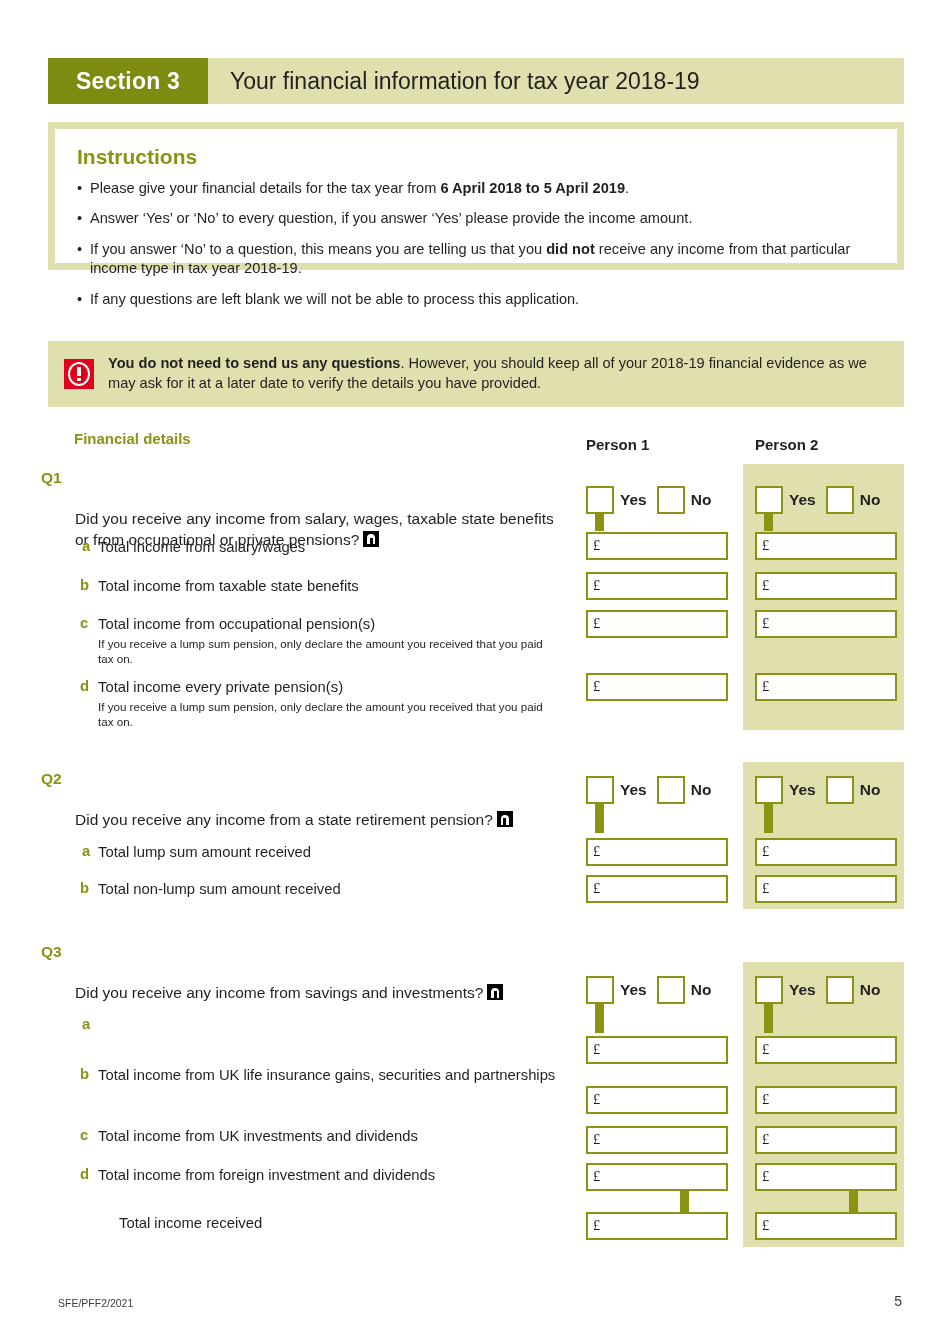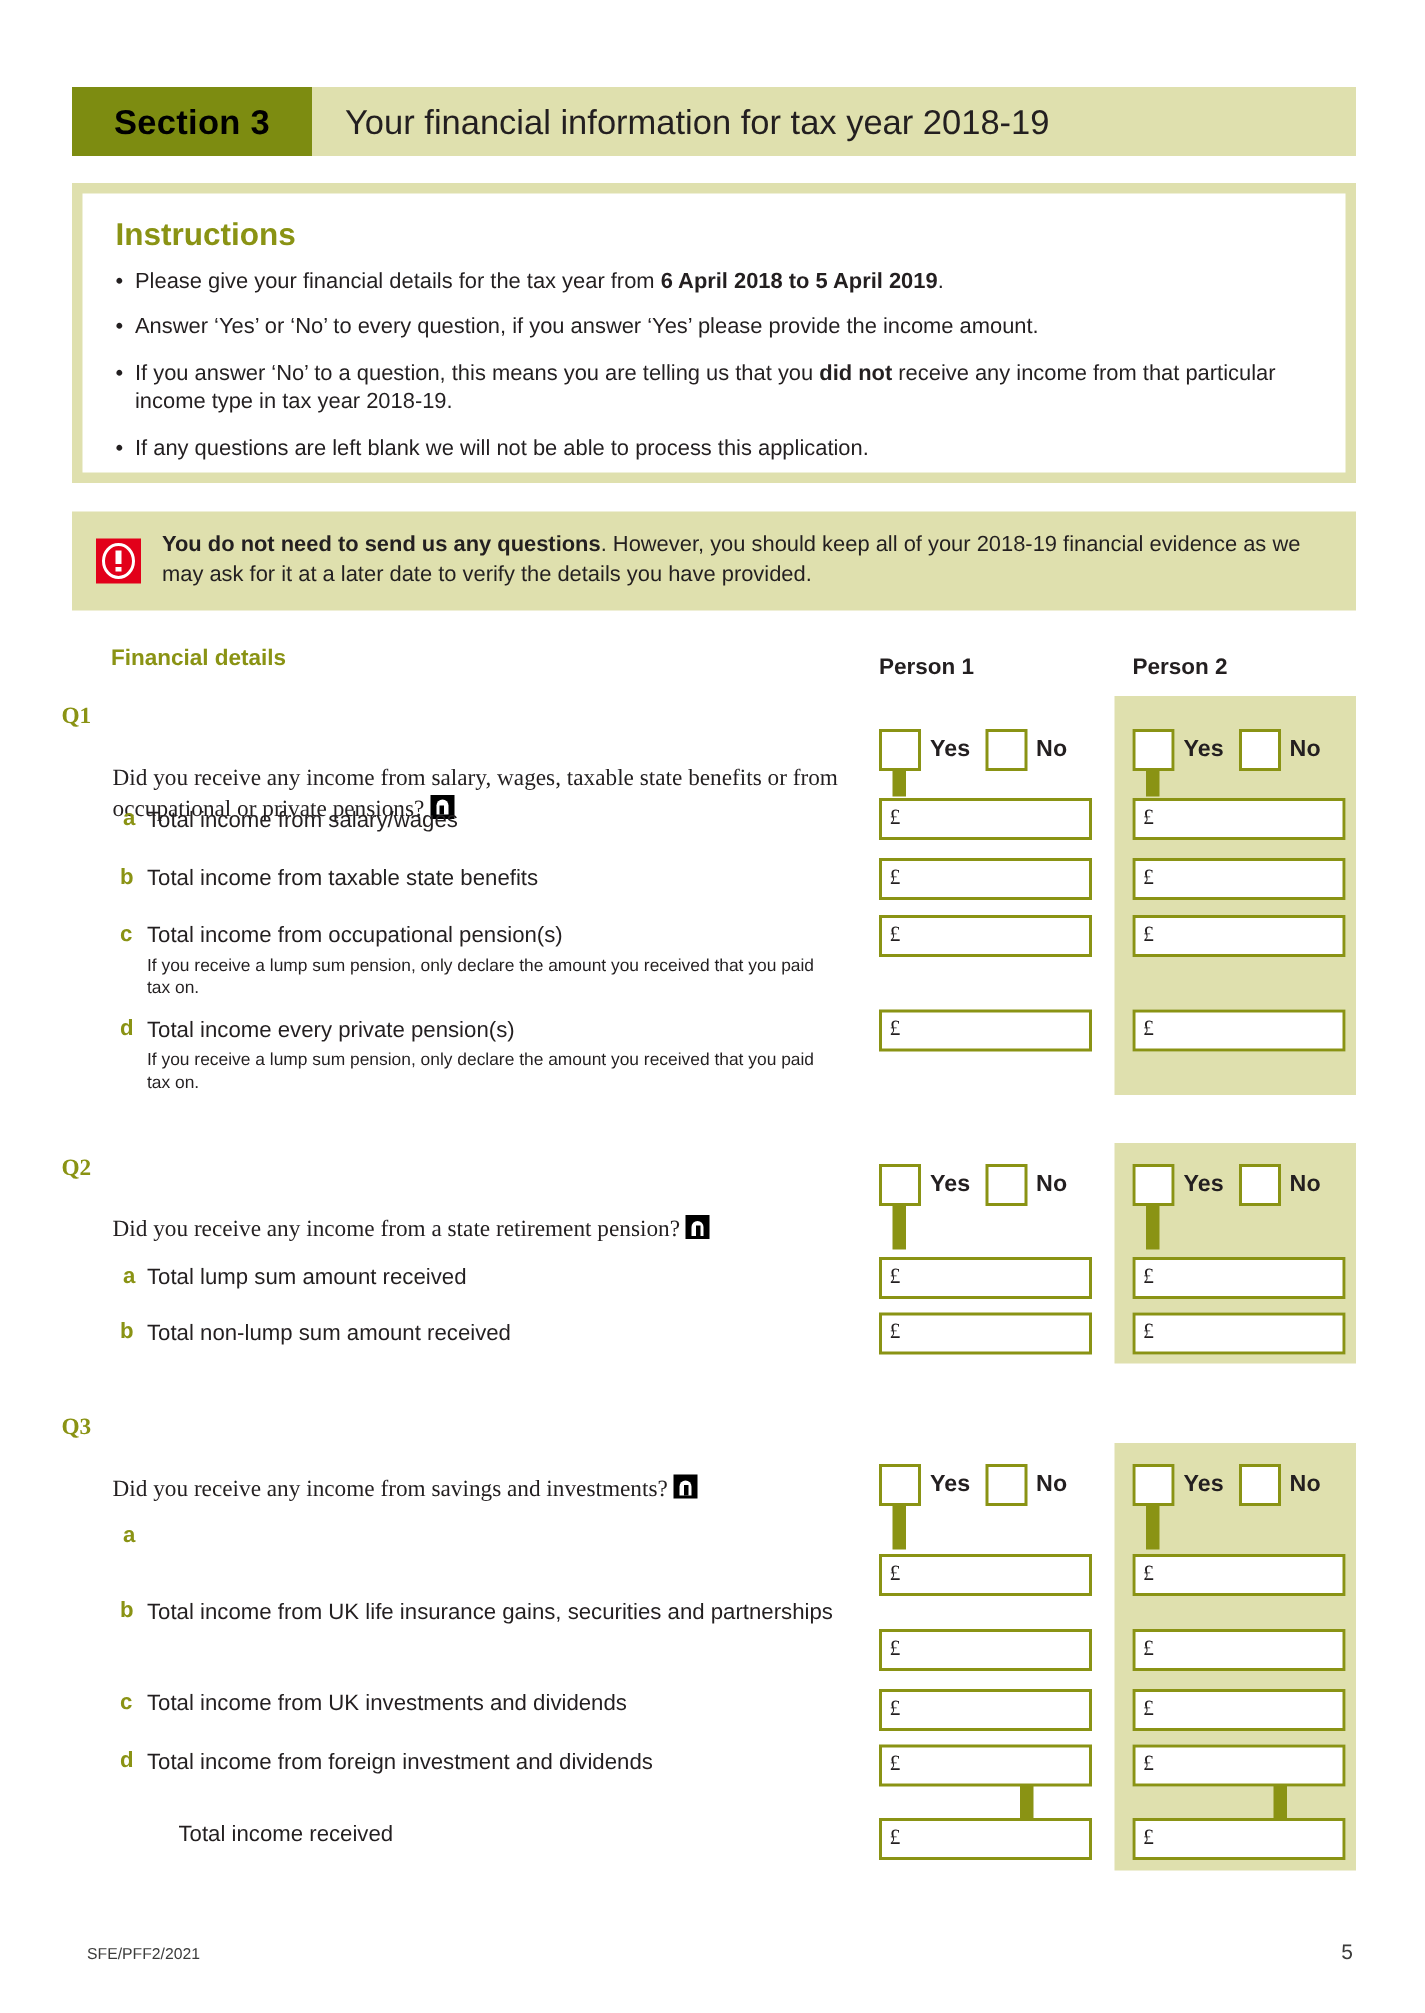--- a/index.html
+++ b/index.html
@@ -20,42 +20,42 @@
   .section-band {
     position: absolute;
     left: 48px; top: 58px;
     width: 856px; height: 46px;
     background: #dfe0ae;
     display: flex;
     align-items: stretch;
   }
   .section-tag {
     background: #7d8c11;
-    color: #000000;
+    color: #ffffff;
     width: 160px;
     display: flex;
     align-items: center;
     justify-content: center;
     font-size: 23px;
     font-weight: bold;
     letter-spacing: .2px;
   }
   .section-title {
     display: flex;
     align-items: center;
     padding-left: 22px;
     font-size: 23px;
     color: #231f20;
   }
 
   
   .instructions-outer {
     position: absolute;
     left: 48px; top: 122px;
-    width: 856px; height: 200px;
+    width: 856px; height: 148px;
     background: #dfe0ae;
     padding: 7px;
   }
   .instructions-inner {
     background: #ffffff;
     width: 100%; height: 100%;
     padding: 16px 22px 10px 22px;
   }
   .instructions-heading {
     color: #8a9314;
@@ -140,21 +140,21 @@
     left: 743px;
     width: 161px;
     background: #dfe0ae;
   }
   .p2-shade.q1 { top: 464px; height: 266px; }
   .p2-shade.q2 { top: 762px; height: 147px; }
   .p2-shade.q3 { top: 962px; height: 285px; }
 
   
   .qblock { position: absolute; left: 41px; width: 520px; }
-  .qrow { display: flex; font-family: Liberation Serif, serif; }
+  .qrow { display: flex; }
   .qnum {
     flex: 0 0 34px;
     font-size: 15.5px;
     font-weight: bold;
     color: #8a9314;
   }
   .qtext { font-size: 15.5px; line-height: 1.34; margin-top: 40px; }
 
   .sub-row { display: flex; }
   .sub-letter {

